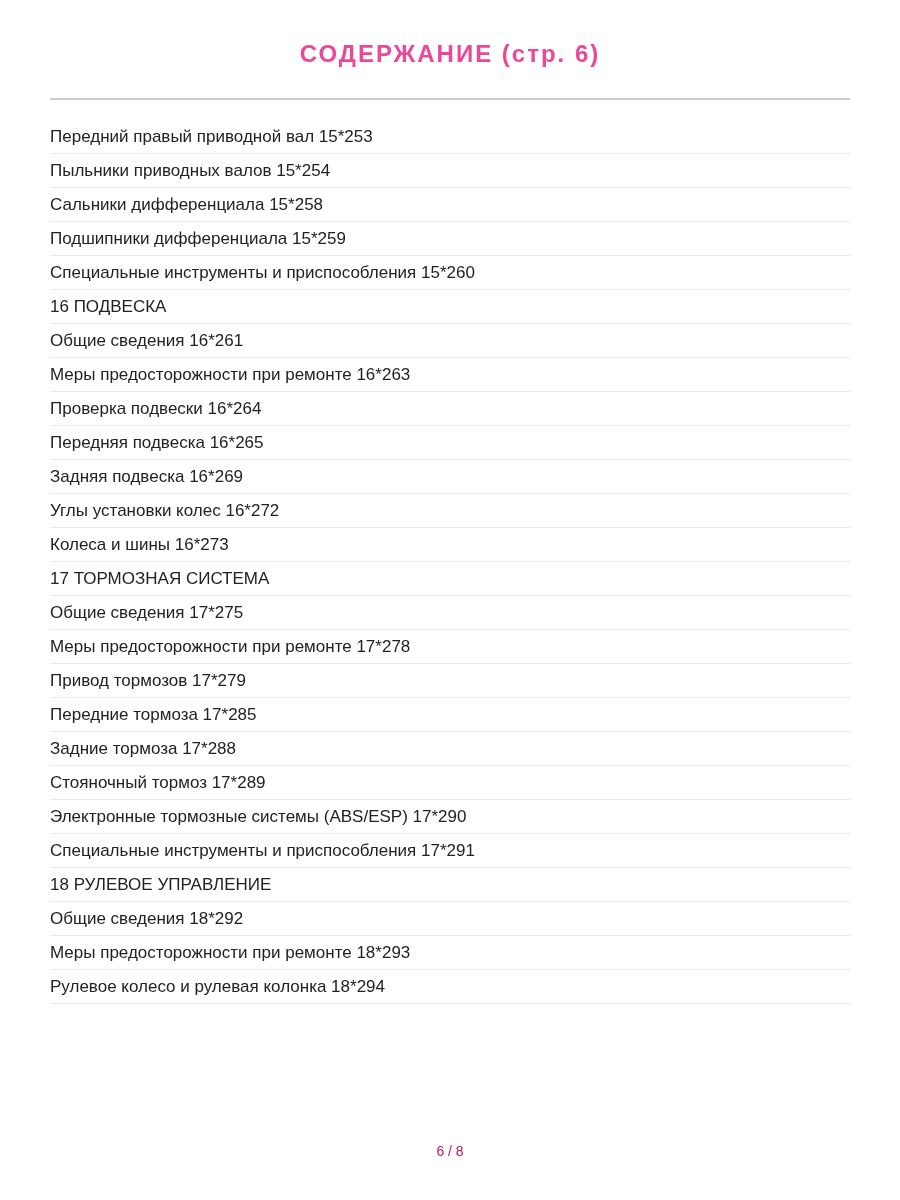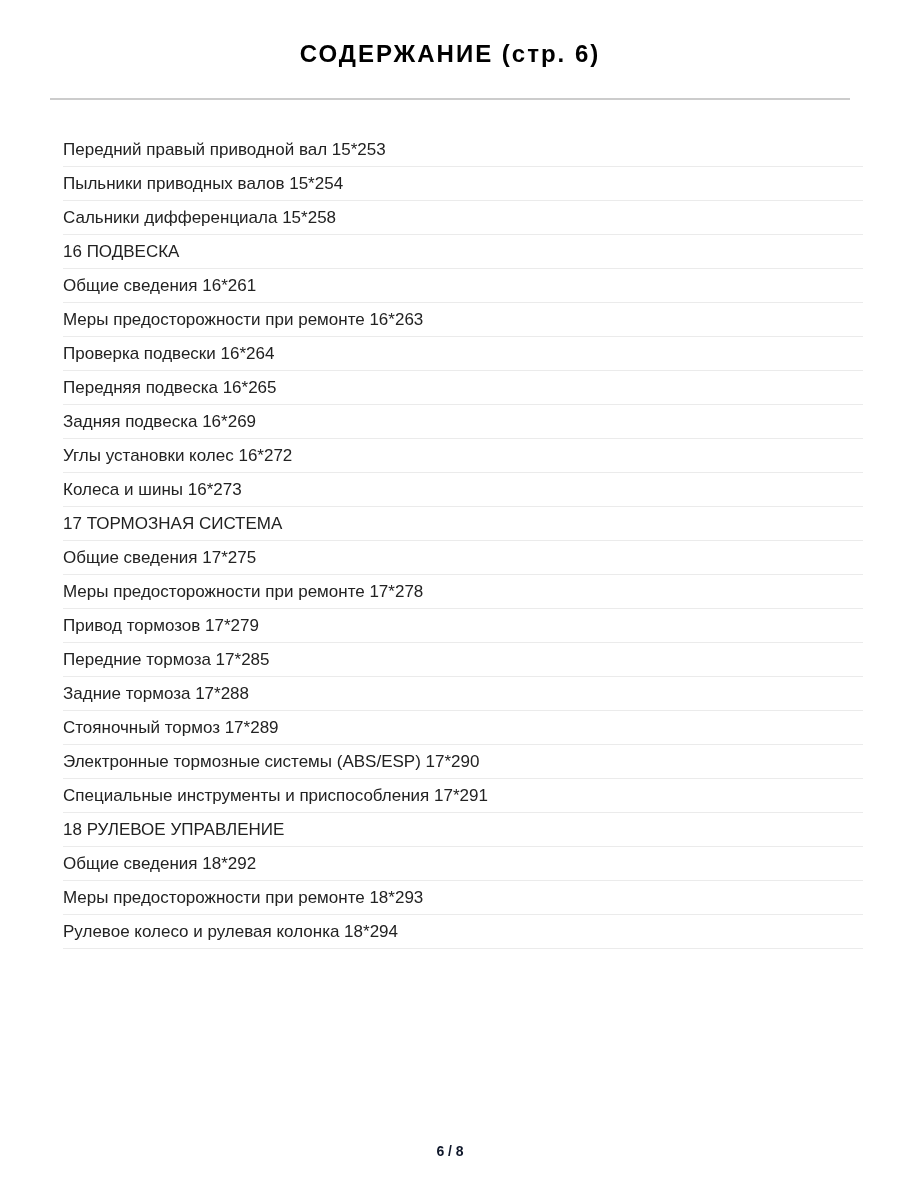--- a/index.html
+++ b/index.html
@@ -22,71 +22,72 @@
     }
     .title {
       margin: 0;
       padding-top: 39px;
       height: 60px;
       box-sizing: border-box;
       text-align: center;
       font-size: 24px;
       font-weight: bold;
       letter-spacing: 2px;
-      color: #000000;
+      color: #ec4899;
       line-height: 30px;
     }
     .title-rule {
       position: absolute;
       top: 98px;
       left: 0;
       width: 800px;
       height: 2px;
       background: #cccccc;
     }
     .toc {
       position: absolute;
       top: 120px;
       left: 0;
       width: 800px;
-      margin: 13px;
+      margin: 0;
       padding: 0;
       list-style: none;
     }
     .toc-item {
       height: 34px;
       box-sizing: border-box;
       border-bottom: 1px solid #ebebeb;
       font-size: 17px;
       line-height: 33px;
       color: #222222;
       white-space: nowrap;
     }
     .page-number {
       position: absolute;
       top: 1143px;
       left: 0;
       width: 900px;
       text-align: center;
       font-size: 14px;
-      color: #0f172a;
-      font-weight: bold;
+      color: #be185d;
     }
   </style>
 </head>
 <body>
 
 <div class="page">
   <h1 class="title">СОДЕРЖАНИЕ (стр. 6)</h1>
   <div class="title-rule"></div>
 
   <ul class="toc">
     <li class="toc-item">Передний правый приводной вал 15*253</li>
     <li class="toc-item">Пыльники приводных валов 15*254</li>
     <li class="toc-item">Сальники дифференциала 15*258</li>
+    <li class="toc-item">Подшипники дифференциала 15*259</li>
+    <li class="toc-item">Специальные инструменты и приспособления 15*260</li>
     <li class="toc-item">16 ПОДВЕСКА</li>
     <li class="toc-item">Общие сведения 16*261</li>
     <li class="toc-item">Меры предосторожности при ремонте 16*263</li>
     <li class="toc-item">Проверка подвески 16*264</li>
     <li class="toc-item">Передняя подвеска 16*265</li>
     <li class="toc-item">Задняя подвеска 16*269</li>
     <li class="toc-item">Углы установки колес 16*272</li>
     <li class="toc-item">Колеса и шины 16*273</li>
     <li class="toc-item">17 ТОРМОЗНАЯ СИСТЕМА</li>
     <li class="toc-item">Общие сведения 17*275</li>

